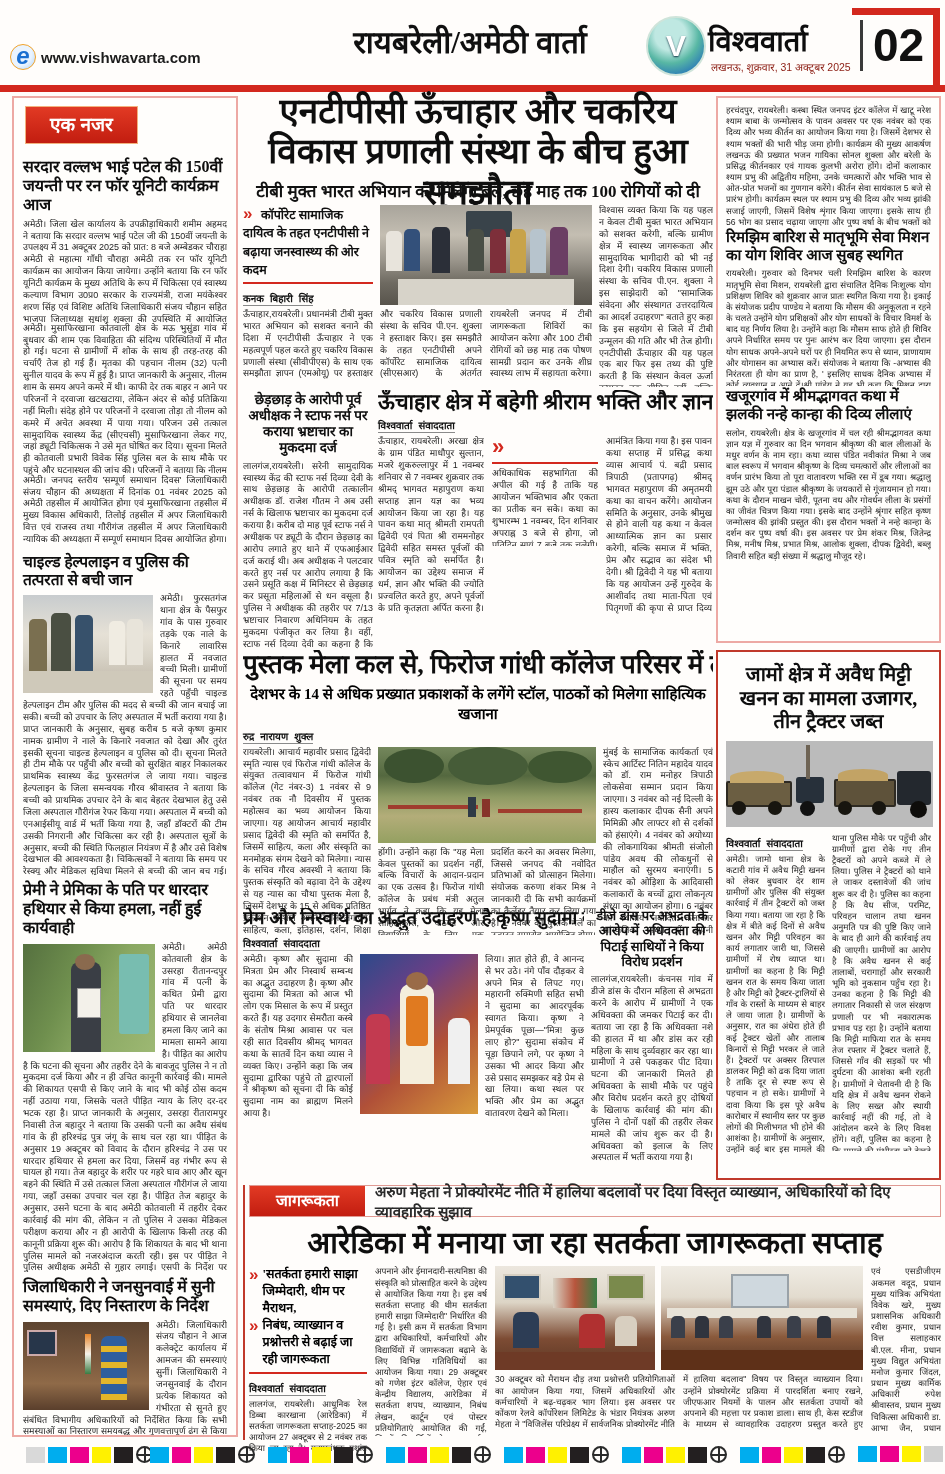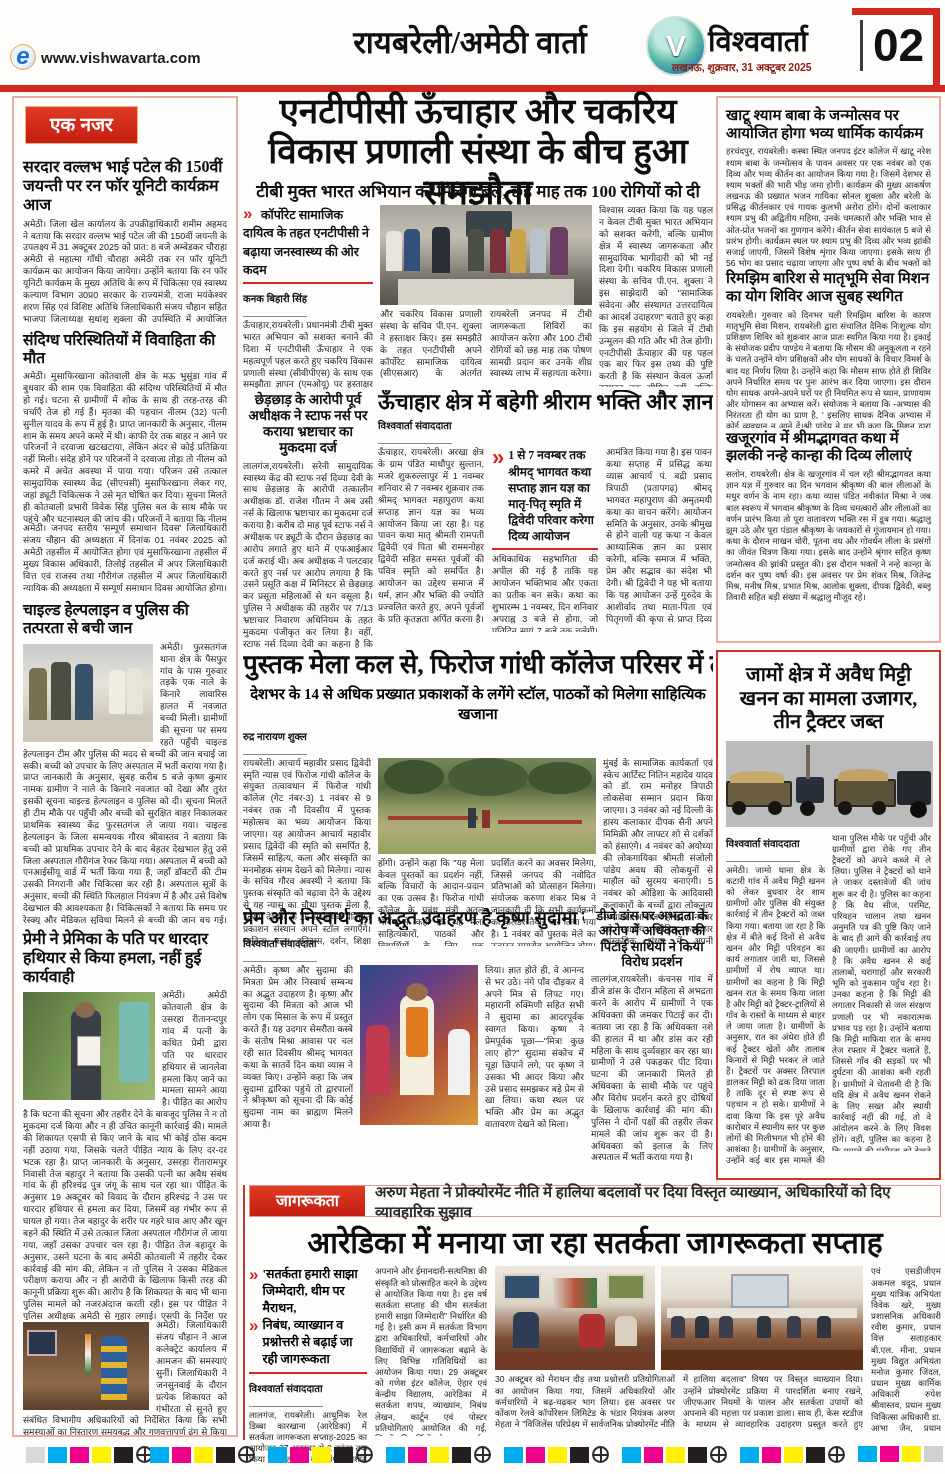--- a/index.html
+++ b/index.html
@@ -14,33 +14,33 @@
            border:1px solid #f0a22a;}
   .site-url{font-size:15px;font-weight:bold;color:#1c1c1c;}
   .section-title{left:280px;top:20px;width:380px;text-align:center;font-size:31px;font-weight:800;color:#101010;
                  font-family:"Liberation Serif","DejaVu Serif",serif;}
   .logo-badge{left:646px;top:16px;width:56px;height:56px;border-radius:50%;
               background:radial-gradient(circle at 40% 30%, #bfe8e2 0 30%, #58b7a4 55%, #2e7fb5 80%, #1f5f8a 100%);
               border:2px solid #cfe4da;display:flex;align-items:center;justify-content:center;}
   .logo-v{color:#fff;font-size:30px;font-weight:800;text-shadow:0 1px 2px #134;line-height:1;}
   .masthead{left:708px;top:20px;font-size:29px;font-weight:800;color:#0d0d0d;
             font-family:"Liberation Serif","DejaVu Serif",serif;}
-  .edition{left:672px;top:60px;font-size:10.5px;font-weight:bold;color:#8b1c12;}
+  .edition{left:711px;top:60px;font-size:10.5px;font-weight:normal;color:#8b1c12;}
   .pagebox{left:852px;top:8px;width:88px;height:80px;}
   .pagebox .bar-top{position:absolute;left:0;top:0;width:88px;height:7px;background:#d3281e;}
   .pagebox .bar-right{position:absolute;right:0;top:0;width:7px;height:80px;background:#d3281e;}
   .pagenum{position:absolute;left:8px;top:12px;font-size:46px;font-weight:800;color:#111;
            border-left:3px solid #3a3a3a;padding-left:10px;line-height:1.1;}
   .head-rule{left:0;top:85px;width:945px;height:7px;background:#d3281e;}
   
   .hl{font-weight:800;color:#0e0e0e;line-height:1.18;font-family:"Liberation Serif","DejaVu Serif",serif;}
   .bt{font-size:9px;line-height:1.32;text-align:justify;color:#1d1d1d;overflow:hidden;}
   .bt-sm{font-size:8.6px;line-height:1.3;text-align:justify;color:#1d1d1d;overflow:hidden;}
   .byline{font-weight:bold;font-size:10px;color:#111;border-bottom:1.5px solid #8a8a8a;
-          display:inline-block;padding-bottom:11px;margin-bottom:3px;}
+          display:inline-block;padding-bottom:0;margin-bottom:3px;font-family:Liberation Mono, monospace;}
   .chev{color:#d3281e;font-weight:800;font-size:17px;line-height:1;margin-right:4px;}
   .redrule{height:2px;background:#d3281e;margin:4px 0;}
   .pink-box{border:2px solid #eda9a4;background:#fffefc;box-sizing:border-box;}
   .maroon-box{border:2px solid #c0392b;background:#fffefc;box-sizing:border-box;}
   .photo{position:relative;overflow:hidden;background:#bbb;}
   .ph{position:absolute;}
   
   .leftcol{left:12px;top:96px;width:226px;height:1341px;padding:8px 9px;overflow:hidden;}
   .eknazar{display:inline-block;background:linear-gradient(180deg,#e23a24,#c21d10);color:#fff;
            font-size:19px;font-weight:800;padding:4px 24px 6px;margin:0 0 8px 2px;border:1px solid #f2b27d;}
@@ -121,21 +121,20 @@
 
   <div class="abs leftcol pink-box">
     <div class="eknazar">एक नजर</div>
 
     <div>
       <div class="hl l-hl">सरदार वल्लभ भाई पटेल की 150वीं जयन्ती पर रन फॉर यूनिटी कार्यक्रम आज</div>
       <div class="bt" style="height:104px;">अमेठी। जिला खेल कार्यालय के उपक्रीड़ाधिकारी शमीम अहमद ने बताया कि सरदार वल्लभ भाई पटेल जी की 150वीं जयन्ती के उपलक्ष्य में 31 अक्टूबर 2025 को प्रात: 8 बजे अम्बेडकर चौराहा अमेठी से महात्मा गाँधी चौराहा अमेठी तक रन फॉर यूनिटी कार्यक्रम का आयोजन किया जायेगा। उन्होंने बताया कि रन फॉर यूनिटी कार्यक्रम के मुख्य अतिथि के रूप में चिकित्सा एवं स्वास्थ्य कल्याण विभाग उ0प्र0 सरकार के राज्यमंत्री, राजा मयंकेश्वर शरण सिंह एवं विशिष्ट अतिथि जिलाधिकारी संजय चौहान सहित भाजपा जिलाध्यक्ष सुधांशु शुक्ला की उपस्थिति में आयोजित किया जायेगा। इस क्रम में उन्होंने जनपद के स्थानीय विद्यालय के छात्र व छात्राओं एवं स्थानीय खिलाड़ियों तथा जनसामान्य से जिला खेल कार्यालय अमेठी के अधिकारी/कर्मचारी की तरफ से उक्त कार्यक्रम में सदस्य अधिक से अधिक संख्या में प्रतिभाग करने का अनुरोध किया है।</div>
     </div>
 
     <div>
-      <div class="hl l-hl-sm">संदिग्ध परिस्थितियों में विवाहिता की मौत</div>
       <div class="bt" style="height:152px;">अमेठी। मुसाफिरखाना कोतवाली क्षेत्र के मऊ भुसुंडा गांव में बुधवार की शाम एक विवाहिता की संदिग्ध परिस्थितियों में मौत हो गई। घटना से ग्रामीणों में शोक के साथ ही तरह-तरह की चर्चाएँ तेज हो गई हैं। मृतका की पहचान नीलम (32) पत्नी सुनील यादव के रूप में हुई है। प्राप्त जानकारी के अनुसार, नीलम शाम के समय अपने कमरे में थी। काफी देर तक बाहर न आने पर परिजनों ने दरवाजा खटखटाया, लेकिन अंदर से कोई प्रतिक्रिया नहीं मिली। संदेह होने पर परिजनों ने दरवाजा तोड़ा तो नीलम को कमरे में अचेत अवस्था में पाया गया। परिजन उसे तत्काल सामुदायिक स्वास्थ्य केंद्र (सीएचसी) मुसाफिरखाना लेकर गए, जहां ड्यूटी चिकित्सक ने उसे मृत घोषित कर दिया। सूचना मिलते ही कोतवाली प्रभारी विवेक सिंह पुलिस बल के साथ मौके पर पहुंचे और घटनास्थल की जांच की। परिजनों ने बताया कि नीलम की एक वर्ष की बच्ची भी है। अचानक हुई इस घटना से परिवार और गांव के लोग सदमे में हैं। थाना पुलिस ने शव को पोस्टमार्टम के लिए जिला अस्पताल भेज दिया है। पुलिस का कहना है कि मौत के कारणों का स्पष्ट पता पोस्टमार्टम रिपोर्ट आने के बाद ही चलेगा। मामले की हर पहलू से जांच की जा रही है।</div>
     </div>
 
     <div>
       <div class="bt" style="height:70px;">अमेठी। जनपद स्तरीय 'सम्पूर्ण समाधान दिवस' जिलाधिकारी संजय चौहान की अध्यक्षता में दिनांक 01 नवंबर 2025 को अमेठी तहसील में आयोजित होगा एवं मुसाफिरखाना तहसील में मुख्य विकास अधिकारी, तिलोई तहसील में अपर जिलाधिकारी वित्त एवं राजस्व तथा गौरीगंज तहसील में अपर जिलाधिकारी न्यायिक की अध्यक्षता में सम्पूर्ण समाधान दिवस आयोजित होगा। नाले के किनारे मिली लावारिस नवजात,</div>
     </div>
 
     <div>
       <div class="hl l-hl-sm">चाइल्ड हेल्पलाइन व पुलिस की तत्परता से बची जान</div>
       <div class="bt" style="height:282px;">
@@ -158,20 +157,21 @@
           <span class="ph" style="right:6px;top:10px;width:30px;height:80px;background:#78bdb0;border-radius:3px;"></span>
           <span class="ph" style="left:48px;top:18px;width:30px;height:90px;background:#3a3e45;border-radius:8px 8px 0 0;"></span>
           <span class="ph" style="left:52px;top:10px;width:20px;height:16px;background:#8a6a4e;border-radius:50%;"></span>
           <span class="ph" style="left:54px;top:44px;width:22px;height:28px;background:#f3f1ea;border:1px solid #999;"></span>
         </div>
         <span>अमेठी। अमेठी कोतवाली क्षेत्र के उसरहा रीतानन्दपुर गांव में पत्नी के कथित प्रेमी द्वारा पति पर धारदार हथियार से जानलेवा हमला किए जाने का मामला सामने आया है। पीड़ित का आरोप है कि घटना की सूचना और तहरीर देने के बावजूद पुलिस ने न तो मुकदमा दर्ज किया और न ही उचित कानूनी कार्रवाई की। मामले की शिकायत एसपी से किए जाने के बाद भी कोई ठोस कदम नहीं उठाया गया, जिसके चलते पीड़ित न्याय के लिए दर-दर भटक रहा है। प्राप्त जानकारी के अनुसार, उसरहा रीतारामपुर निवासी तेज बहादुर ने बताया कि उसकी पत्नी का अवैध संबंध गांव के ही हरिश्चंद्र पुत्र जंगू के साथ चल रहा था। पीड़ित के अनुसार 19 अक्टूबर को विवाद के दौरान हरिश्चंद्र ने उस पर धारदार हथियार से हमला कर दिया, जिसमें वह गंभीर रूप से घायल हो गया। तेज बहादुर के शरीर पर गहरे घाव आए और खून बहने की स्थिति में उसे तत्काल जिला अस्पताल गौरीगंज ले जाया गया, जहाँ उसका उपचार चल रहा है। पीड़ित तेज बहादुर के अनुसार, उसने घटना के बाद अमेठी कोतवाली में तहरीर देकर कार्रवाई की मांग की, लेकिन न तो पुलिस ने उसका मेडिकल परीक्षण कराया और न ही आरोपी के खिलाफ किसी तरह की कानूनी प्रक्रिया शुरू की। आरोप है कि शिकायत के बाद भी थाना पुलिस मामले को नजरअंदाज करती रही। इस पर पीड़ित ने पुलिस अधीक्षक अमेठी से गुहार लगाई। एसपी के निर्देश पर कोतवाली पुलिस ने मामले की जांच तो शुरू की, लेकिन अब तक आरोपी के खिलाफ कोई ठोस कार्रवाई न होने से पीड़ित स्वयं की सुरक्षा को लेकर चिंतित है। पीड़ित ने बताया कि वह लगातार पुलिस अधिकारियों से न्याय की मांग कर रहा है। इस संबंध में अमेठी कोतवाली प्रभारी रवि सिंह ने बताया कि मामले की जांच की जा रही है, और जांच रिपोर्ट के आधार पर आगे की कार्रवाई की जाएगी।</span>
       </div>
     </div>
 
     <div>
+      <div class="hl l-hl">जिलाधिकारी ने जनसुनवाई में सुनी समस्याएं, दिए निस्तारण के निर्देश</div>
       <div class="bt" style="height:150px;">
         <div class="photo fl-photo" style="width:126px;height:88px;background:linear-gradient(180deg,#5d4430 0%,#7c5a3e 45%,#8f6a48 70%,#5a3f2c 100%);">
           <span class="ph" style="left:4px;top:8px;width:26px;height:22px;background:#27364a;border:2px solid #caa;"></span>
 
           <span class="ph" style="right:22px;top:14px;width:26px;height:64px;background:repeating-linear-gradient(180deg,#2e5e9e 0 10px,#e3b52a 10px 16px);border-radius:7px 7px 0 0;"></span>
           <span class="ph" style="left:62px;top:12px;width:6px;height:40px;background:linear-gradient(180deg,#e8862a,#f5f2ea,#3a7d44);"></span>
         </div>
         <span>अमेठी। जिलाधिकारी संजय चौहान ने आज कलेक्ट्रेट कार्यालय में आमजन की समस्याएं सुनीं। जिलाधिकारी ने जनसुनवाई के दौरान प्रत्येक शिकायत को गंभीरता से सुनते हुए संबंधित विभागीय अधिकारियों को निर्देशित किया कि सभी समस्याओं का निस्तारण समयबद्ध और गुणवत्तापूर्ण ढंग से किया जाए। उन्होंने कहा कि शासन की मंशा के अनुरूप प्रत्येक नागरिक की समस्या का समाधान प्राथमिकता के आधार पर किया जाना चाहिए। किसी भी स्तर पर लापरवाही या ढिलाई बर्दाश्त नहीं की जाएगी।</span>
       </div>
     </div>
@@ -216,21 +216,20 @@
   </div>
 
   <div class="abs shriram">
     <div class="hl">ऊँचाहार क्षेत्र में बहेगी श्रीराम भक्ति और ज्ञान की गंगा</div>
     <div class="byline">विश्ववार्ता संवाददाता</div>
     <div class="sh-grid">
       <div class="bt" style="width:106px;height:178px;">ऊँचाहार, रायबरेली। अरखा क्षेत्र के ग्राम पंडित माधौपुर सुल्तान, मजरे शुकरुल्लापुर में 1 नवम्बर शनिवार से 7 नवम्बर शुक्रवार तक श्रीमद् भागवत महापुराण कथा सप्ताह ज्ञान यज्ञ का भव्य आयोजन किया जा रहा है। यह पावन कथा मातृ श्रीमती रामपती द्विवेदी एवं पिता श्री राममनोहर द्विवेदी सहित समस्त पूर्वजों की पवित्र स्मृति को समर्पित है। आयोजन का उद्देश्य समाज में धर्म, ज्ञान और भक्ति की ज्योति प्रज्वलित करते हुए, अपने पूर्वजों के प्रति कृतज्ञता अर्पित करना है। मुख्य यजमान वरिष्ठ पत्रकार विजय करण द्विवेदी पत्नी श्रीमती माधुरी द्विवेदी हैं। श्री द्विवेदी ने बताया कि कथा से पूर्व 31 अक्टूबर, दिन शुक्रवार को वेदी निर्माण एवं कलश यात्रा का शुभारम्भ होगा। कलश यात्रा में क्षेत्र की महिलाओं और पुरुषों से</div>
       <div style="width:106px;">
         <div style="display:flex;">
           <span class="chev" style="font-size:22px;">»</span>
-          <span class="pullq">1 से 7 नवम्बर तक श्रीमद् भागवत कथा सप्ताह ज्ञान यज्ञ का मातृ-पितृ स्मृति में द्विवेदी परिवार करेगा दिव्य आयोजन</span>
         </div>
         <div class="redrule"></div>
         <div class="bt" style="height:78px;">अधिकाधिक सहभागिता की अपील की गई है ताकि यह आयोजन भक्तिभाव और एकता का प्रतीक बन सके। कथा का शुभारम्भ 1 नवम्बर, दिन शनिवार अपराह्न 3 बजे से होगा, जो प्रतिदिन सायं 7 बजे तक चलेगी। 7 नवम्बर, दिन शुक्रवार को कथा का विश्राम, पूर्णाहुति एवं हवन के साथ सम्पन्न किया जाएगा। वहीं, कथा समापन के उपरांत 9 नवम्बर, दिन रविवार को गया जगन्नाथ जी का प्रसाद वितरण, क्षमवेश तथा विशाल भंडारे का आयोजन किया गया है, जिसमें समस्त श्रद्धालुओं को</div>
       </div>
       <div class="bt" style="width:106px;height:178px;">आमंत्रित किया गया है। इस पावन कथा सप्ताह में प्रसिद्ध कथा व्यास आचार्य पं. बद्री प्रसाद त्रिपाठी (प्रतापगढ़) श्रीमद् भागवत महापुराण की अमृतमयी कथा का वाचन करेंगे। आयोजन समिति के अनुसार, उनके श्रीमुख से होने वाली यह कथा न केवल आध्यात्मिक ज्ञान का प्रसार करेगी, बल्कि समाज में भक्ति, प्रेम और सद्भाव का संदेश भी देगी। श्री द्विवेदी ने यह भी बताया कि यह आयोजन उन्हें गुरुदेव के आशीर्वाद तथा माता-पिता एवं पितृगणों की कृपा से प्राप्त दिव्य प्रेरणा का परिणाम है। उन्होंने बताया कि गया जगन्नाथपुरी, चारधाम, द्वादश ज्योतिर्लिंग, पटपूरी और एकादश शक्तिपीठों की तीर्थ यात्रा के उपरांत उन्हें ईश्वरीय अनुभूति हुई, जिसके परिणामस्वरूप यह आयोजन उनके निज निवास पर सम्पन्न हो रहा है।</div>
     </div>
   </div>
 
   <div class="abs bookfair">
     <div class="hl">पुस्तक मेला कल से, फिरोज गांधी कॉलेज परिसर में तैयारियां पूरीं</div>
@@ -273,21 +272,20 @@
     </div>
   </div>
 
   <div class="abs dj">
     <div class="hl">डीजे डांस पर अभद्रता के आरोप में अधिवक्ता की पिटाई साथियों ने किया विरोध प्रदर्शन</div>
     <div class="bt" style="height:198px;">लालगंज,रायबरेली। कंचनस गांव में डीजे डांस के दौरान महिला से अभद्रता करने के आरोप में ग्रामीणों ने एक अधिवक्ता की जमकर पिटाई कर दी। बताया जा रहा है कि अधिवक्ता नशे की हालत में था और डांस कर रही महिला के साथ दुर्व्यवहार कर रहा था। ग्रामीणों ने उसे पकड़कर पीट दिया। घटना की जानकारी मिलते ही अधिवक्ता के साथी मौके पर पहुंचे और विरोध प्रदर्शन करते हुए दोषियों के खिलाफ कार्रवाई की मांग की। पुलिस ने दोनों पक्षों की तहरीर लेकर मामले की जांच शुरू कर दी है। अधिवक्ता को इलाज के लिए अस्पताल में भर्ती कराया गया है।</div>
   </div>
 
   <div class="abs righttop pink-box">
     <div>
-      <div class="hl r-hl">खाटू श्याम बाबा के जन्मोत्सव पर  आयोजित होगा भव्य धार्मिक कार्यक्रम</div>
       <div class="bt-sm" style="height:122px;">हरचंदपुर, रायबरेली। कस्बा स्थित जनपद इंटर कॉलेज में खाटू नरेश श्याम बाबा के जन्मोत्सव के पावन अवसर पर एक नवंबर को एक दिव्य और भव्य कीर्तन का आयोजन किया गया है। जिसमें देशभर से श्याम भक्तों की भारी भीड़ जमा होगी। कार्यक्रम की मुख्य आकर्षण लखनऊ की प्रख्यात भजन गायिका सोनल शुक्ला और बरेली के प्रसिद्ध कीर्तनकार एवं गायक कुलभी अरोरा होंगे। दोनों कलाकार श्याम प्रभु की अद्वितीय महिमा, उनके चमत्कारों और भक्ति भाव से ओत-प्रोत भजनों का गुणगान करेंगे। कीर्तन सेवा सायंकाल 5 बजे से प्रारंभ होगी। कार्यक्रम स्थल पर श्याम प्रभु की दिव्य और भव्य झांकी सजाई जाएगी, जिसमें विशेष शृंगार किया जाएगा। इसके साथ ही 56 भोग का प्रसाद चढ़ाया जाएगा और पुष्प वर्षा के बीच भक्तों को महाप्रसाद वितरित किया जाएगा। श्री श्याम सेवा समिति के पदाधिकारियों का कहना है सभी तैयारियां पूरी हो गई हैं, कार्यक्रम में श्यामप्रेमियों के बड़ी संख्या में शामिल होने की संभावना है।</div>
     </div>
     <div>
       <div class="hl r-hl">रिमझिम बारिश से मातृभूमि सेवा मिशन का योग शिविर आज सुबह स्थगित</div>
       <div class="bt-sm" style="height:118px;">रायबरेली। गुरुवार को दिनभर चली रिमझिम बारिश के कारण मातृभूमि सेवा मिशन, रायबरेली द्वारा संचालित दैनिक निःशुल्क योग प्रशिक्षण शिविर को शुक्रवार आज प्रातः स्थगित किया गया है। इकाई के संयोजक प्रदीप पाण्डेय ने बताया कि मौसम की अनुकूलता न रहने के चलते उन्होंने योग प्रशिक्षकों और योग साधकों के विचार विमर्श के बाद यह निर्णय लिया है। उन्होंने कहा कि मौसम साफ होते ही शिविर अपने निर्धारित समय पर पुनः आरंभ कर दिया जाएगा। इस दौरान योग साधक अपने-अपने घरों पर ही नियमित रूप से ध्यान, प्राणायाम और योगासन का अभ्यास करें। संयोजक ने बताया कि -अभ्यास की निरंतरता ही योग का प्राण है, ' इसलिए साधक दैनिक अभ्यास में कोई व्यवधान न आने दें।श्री पांडेय ने यह भी कहा कि मिशन द्वारा अगले योग सत्र की सूचना मौसम की स्थिति सामान्य होने पर शीघ्र साझा की जाएगी।</div>
     </div>
     <div>
       <div class="hl r-hl">खजूरगांव में श्रीमद्भागवत कथा में झलकी नन्हे कान्हा की दिव्य लीलाएं</div>
       <div class="bt-sm" style="height:158px;">सलोन, रायबरेली। क्षेत्र के खजूरगांव में चल रही श्रीमद्भागवत कथा ज्ञान यज्ञ में गुरुवार का दिन भगवान श्रीकृष्ण की बाल लीलाओं के मधुर वर्णन के नाम रहा। कथा व्यास पंडित नवीकांत मिश्रा ने जब बाल स्वरूप में भगवान श्रीकृष्ण के दिव्य चमत्कारों और लीलाओं का वर्णन प्रारंभ किया तो पूरा वातावरण भक्ति रस में डूब गया। श्रद्धालु झूम उठे और पूरा पंडाल श्रीकृष्ण के जयकारों से गूंजायमान हो गया। कथा के दौरान माखन चोरी, पूतना वध और गोवर्धन लीला के प्रसंगों का जीवंत चित्रण किया गया। इसके बाद उन्होंने श्रृंगार सहित कृष्ण जन्मोत्सव की झांकी प्रस्तुत की। इस दौरान भक्तों ने नन्हे कान्हा के दर्शन कर पुष्प वर्षा की। इस अवसर पर प्रेम शंकर मिश्र, जितेन्द्र मिश्र, मनीष मिश्र, प्रभात मिश्र, आलोक शुक्ला, दीपक द्विवेदी, बब्लू तिवारी सहित बड़ी संख्या में श्रद्धालु मौजूद रहे।</div>
     </div>

